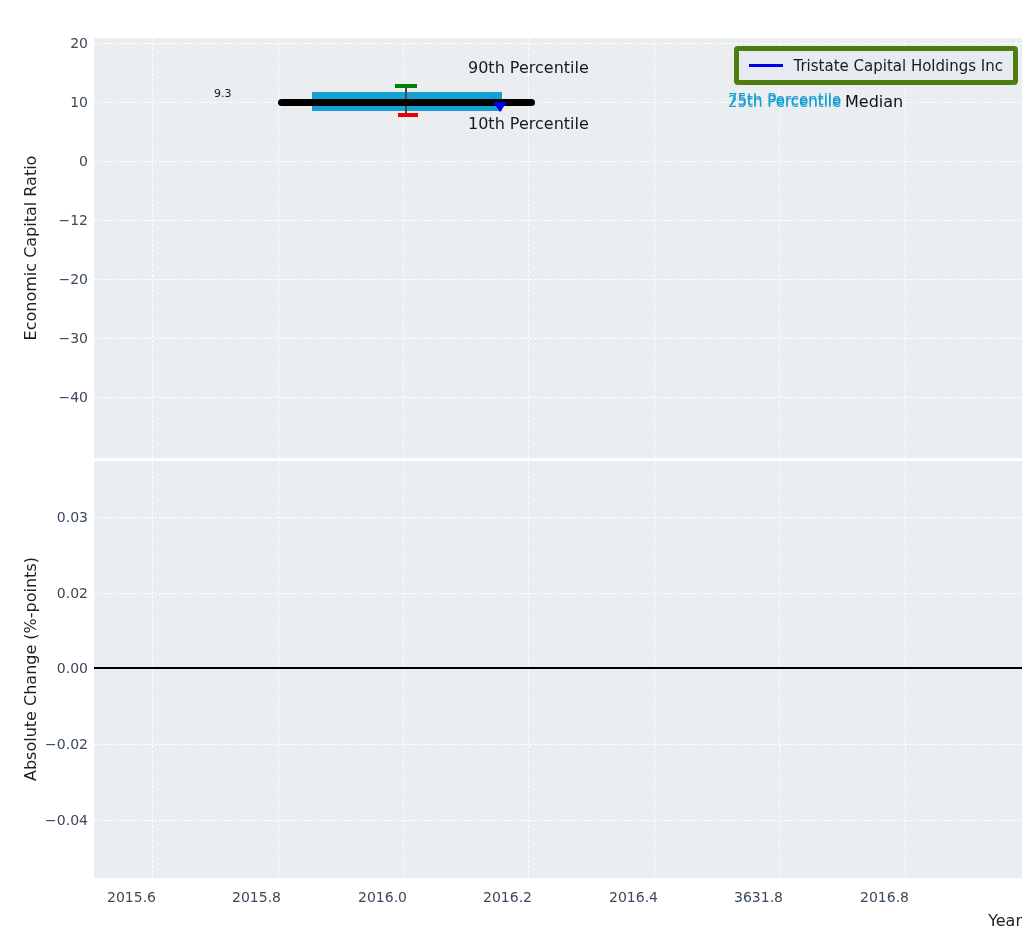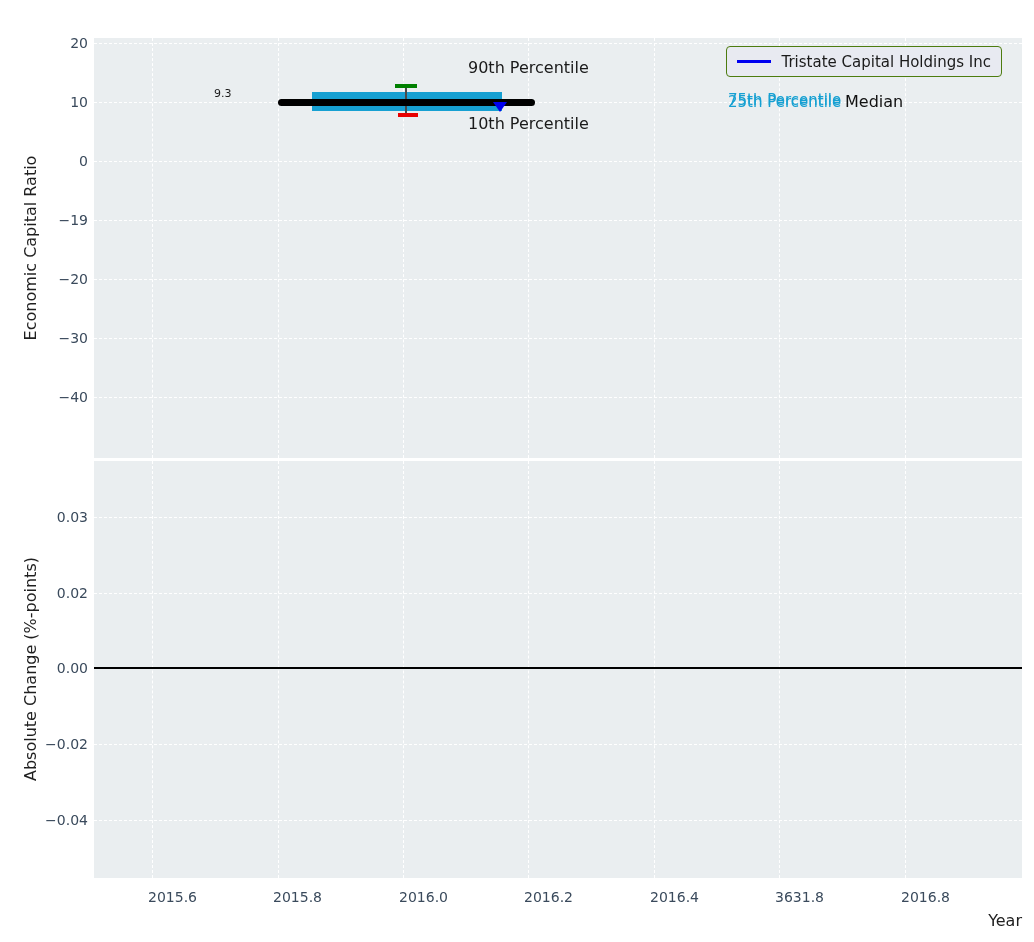--- a/index.html
+++ b/index.html
@@ -11,39 +11,39 @@
     position:absolute;left:94px;top:5px;width:928px;text-align:center;
     font-size:21px;color:#2b2b2b;
   }
   .axes{position:absolute;left:94px;width:928px;background:#eaeef0;}
   #ax-top{top:38px;height:420px;}
   #ax-bot{top:461px;height:417px;}
   .gv{position:absolute;top:0;bottom:0;width:0;border-left:1px dashed #ffffff;}
   .gh{position:absolute;left:0;right:0;height:0;border-top:1px dashed #ffffff;}
   .ytick{position:absolute;width:60px;text-align:right;font-size:14px;color:#3a4a5c;}
   .ytick.t{left:28px;}
-  .xtick{position:absolute;top:889px;width:90px;text-align:right;font-size:14px;color:#3a4a5c;}
+  .xtick{position:absolute;top:889px;width:90px;text-align:left;font-size:14px;color:#3a4a5c;}
   .axlabel{position:absolute;font-size:16px;color:#1f1f1f;white-space:nowrap;}
   .ylab{left:30px;transform:translate(-50%,-50%) rotate(-90deg);}
   .ann{position:absolute;white-space:nowrap;}
   
   .iqr-band{position:absolute;left:218px;top:54px;width:190px;height:19px;background:#16a0d2;}
   .whisker{position:absolute;left:311px;top:48px;width:2px;height:29px;background:#4a4a4a;}
   .median-line{position:absolute;left:184px;top:61px;width:257px;height:7px;background:#000;border-radius:4px;}
   .cap{position:absolute;height:4px;}
   .cap.p90{left:301px;top:46px;width:22px;background:#008000;}
   .cap.p10{left:304px;top:75px;width:20px;background:#e80000;}
   .tri-down{
     position:absolute;left:399px;top:64px;width:0;height:0;
     border-left:7px solid transparent;border-right:7px solid transparent;
     border-top:10px solid #0000f0;
   }
   .legend{
-    position:absolute;top:8px;right:20px;height:29px;display:flex;align-items:center;
-    background:#e8eaf1;border:1px solid #4d7c0f;border-radius:4px;padding:0 10px;
+    position:absolute;top:8px;right:4px;height:29px;display:flex;align-items:center;
+    background:#e8eaf1;border:5px solid #4d7c0f;border-radius:4px;padding:0 10px;
   }
   .legend-line{width:34px;height:3px;background:#0000f0;margin-right:10px;}
   .legend-label{font-size:15px;color:#1a1a1a;}
   .zero-line{position:absolute;left:0;right:0;top:206px;height:2px;background:#000;}
 </style>
 </head>
 <body>
 
 <div id="fig">
 
@@ -97,21 +97,21 @@
     <div class="gh" style="top:132px"></div>
     <div class="gh" style="top:207px"></div>
     <div class="gh" style="top:283px"></div>
     <div class="gh" style="top:359px"></div>
     <div class="zero-line"></div>
   </div>
 
   <span class="ytick t" style="top:35px">20</span>
   <span class="ytick t" style="top:94px">10</span>
   <span class="ytick t" style="top:153px">0</span>
-  <span class="ytick t" style="top:212px">−19</span>
+  <span class="ytick t" style="top:212px">−12</span>
   <span class="ytick t" style="top:271px">−20</span>
   <span class="ytick t" style="top:330px">−30</span>
   <span class="ytick t" style="top:389px">−40</span>
 
   <span class="ytick t" style="top:509px">0.03</span>
   <span class="ytick t" style="top:585px">0.02</span>
   <span class="ytick t" style="top:660px">0.00</span>
   <span class="ytick t" style="top:736px">−0.02</span>
   <span class="ytick t" style="top:812px">−0.04</span>
 

